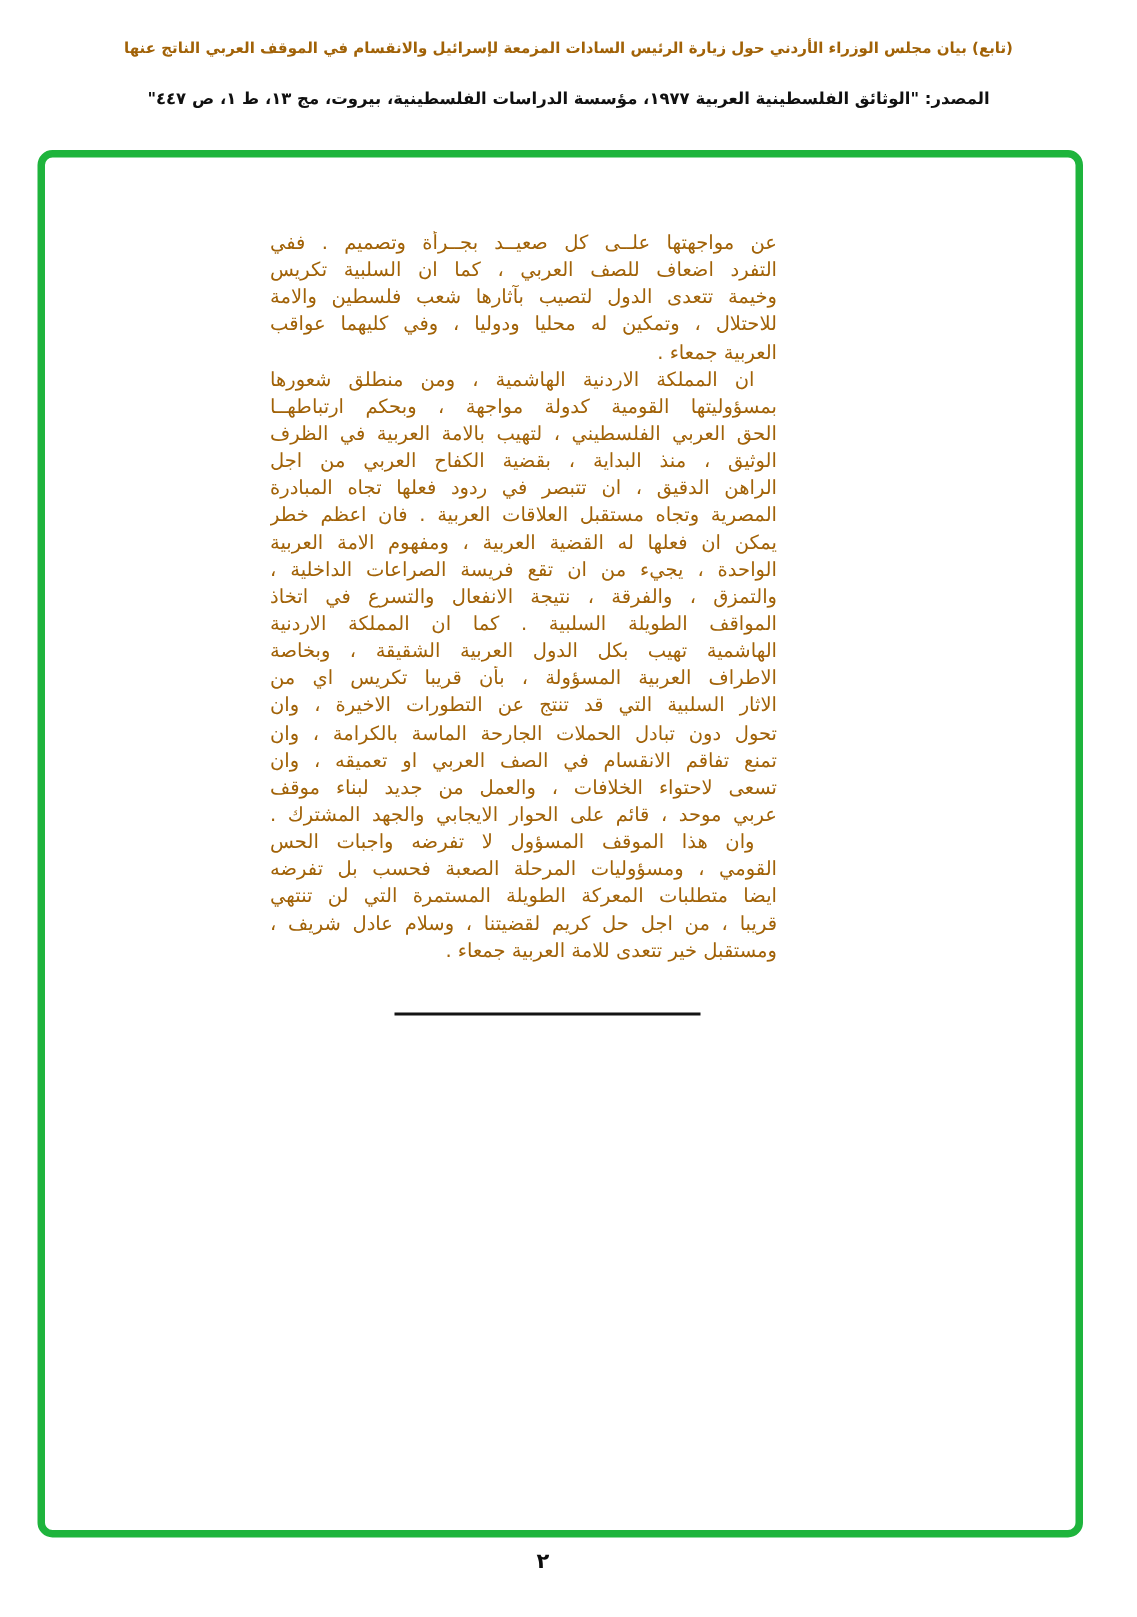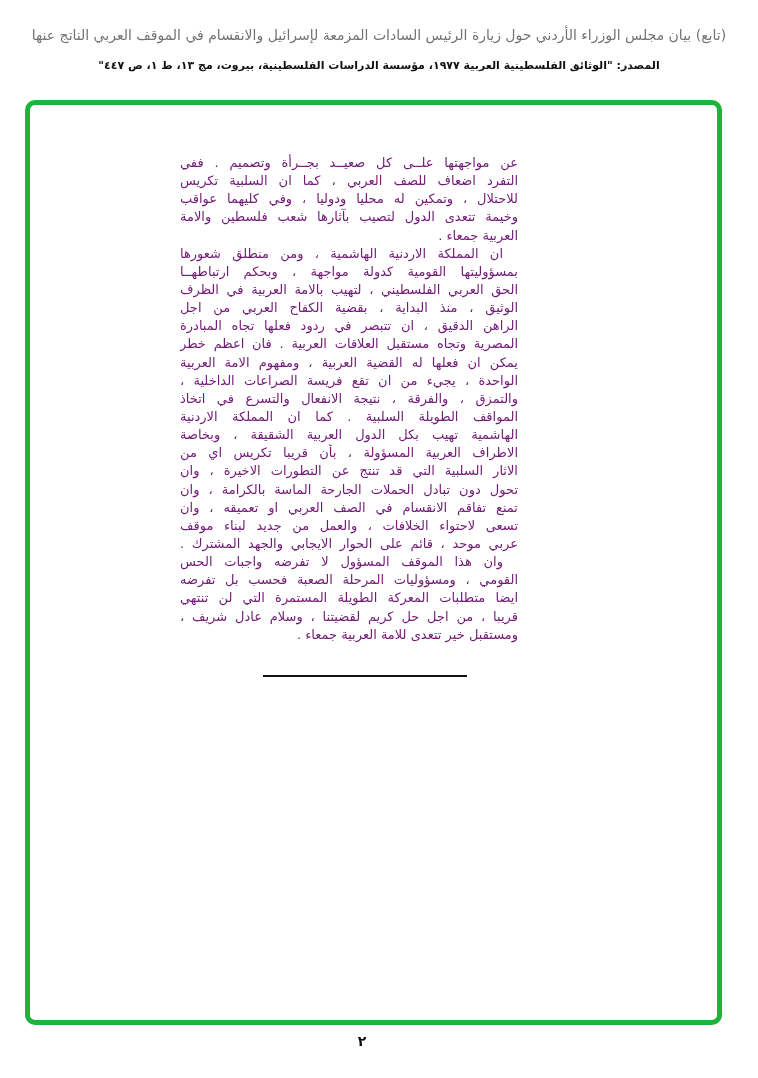--- a/index.html
+++ b/index.html
@@ -12,23 +12,23 @@
     color: #111111;
     overflow: hidden;
   }
   .header-title {
     position: absolute;
     top: 27px;
     left: 50%;
     transform: translateX(-50%);
     white-space: nowrap;
     direction: rtl;
-    font-size: 14px;
-    font-weight: normal;
-    color: #737373;
+    font-size: 10px;
+    font-weight: bold;
+    color: #a16207;
     letter-spacing: 0.2px;
   }
   .header-source {
     position: absolute;
     top: 59px;
     left: 50%;
     transform: translateX(-50%);
     white-space: nowrap;
     direction: rtl;
     font-size: 11px;
@@ -47,21 +47,21 @@
     background: #ffffff;
   }
   .doc-body {
     position: absolute;
     left: 180px;
     top: 154px;
     width: 338px;
     direction: rtl;
     font-size: 13px;
     line-height: 18.15px;
-    color: #701a75;
+    color: #a16207;
   }
   .line {
     text-align: justify;
     text-align-last: justify;
     height: 18.15px;
     overflow: hidden;
   }
   .line.end {
     text-align: left;
     text-align-last: right;
@@ -93,22 +93,22 @@
 
 <div class="header-title">(تابع) بيان مجلس الوزراء الأردني حول زيارة الرئيس السادات  المزمعة لإسرائيل والانقسام في الموقف العربي الناتج عنها</div>
 
 <div class="header-source">المصدر:  "الوثائق الفلسطينية العربية ١٩٧٧، مؤسسة الدراسات الفلسطينية، بيروت، مج ١٣، ط ١، ص ٤٤٧"</div>
 
 <div class="doc-frame" style="border-color: rgb(30, 180, 60);"></div>
 
 <div class="doc-body">
     <div class="line">عن مواجهتها علــى كل صعيــد بجــرأة وتصميم . ففي</div>
     <div class="line">التفرد اضعاف للصف العربي ، كما ان السلبية تكريس</div>
+    <div class="line">وخيمة تتعدى الدول لتصيب بآثارها شعب فلسطين والامة</div>
     <div class="line">للاحتلال ، وتمكين له محليا ودوليا ، وفي كليهما عواقب</div>
-    <div class="line">وخيمة تتعدى الدول لتصيب بآثارها شعب فلسطين والامة</div>
     <div class="line end">العربية جمعاء .</div>
     <div class="line indent">ان المملكة الاردنية الهاشمية ، ومن منطلق شعورها</div>
     <div class="line">بمسؤوليتها القومية كدولة مواجهة ، وبحكم ارتباطهــا</div>
     <div class="line">الحق العربي الفلسطيني ، لتهيب بالامة العربية في الظرف</div>
     <div class="line">الوثيق ، منذ البداية ، بقضية الكفاح العربي من اجل</div>
     <div class="line">الراهن الدقيق ، ان تتبصر في ردود فعلها تجاه المبادرة</div>
     <div class="line">المصرية وتجاه مستقبل العلاقات العربية . فان اعظم خطر</div>
     <div class="line">يمكن ان فعلها له القضية العربية ، ومفهوم الامة العربية</div>
     <div class="line">الواحدة ، يجيء من ان تقع فريسة الصراعات الداخلية ،</div>
     <div class="line">والتمزق ، والفرقة ، نتيجة الانفعال والتسرع في اتخاذ</div>

